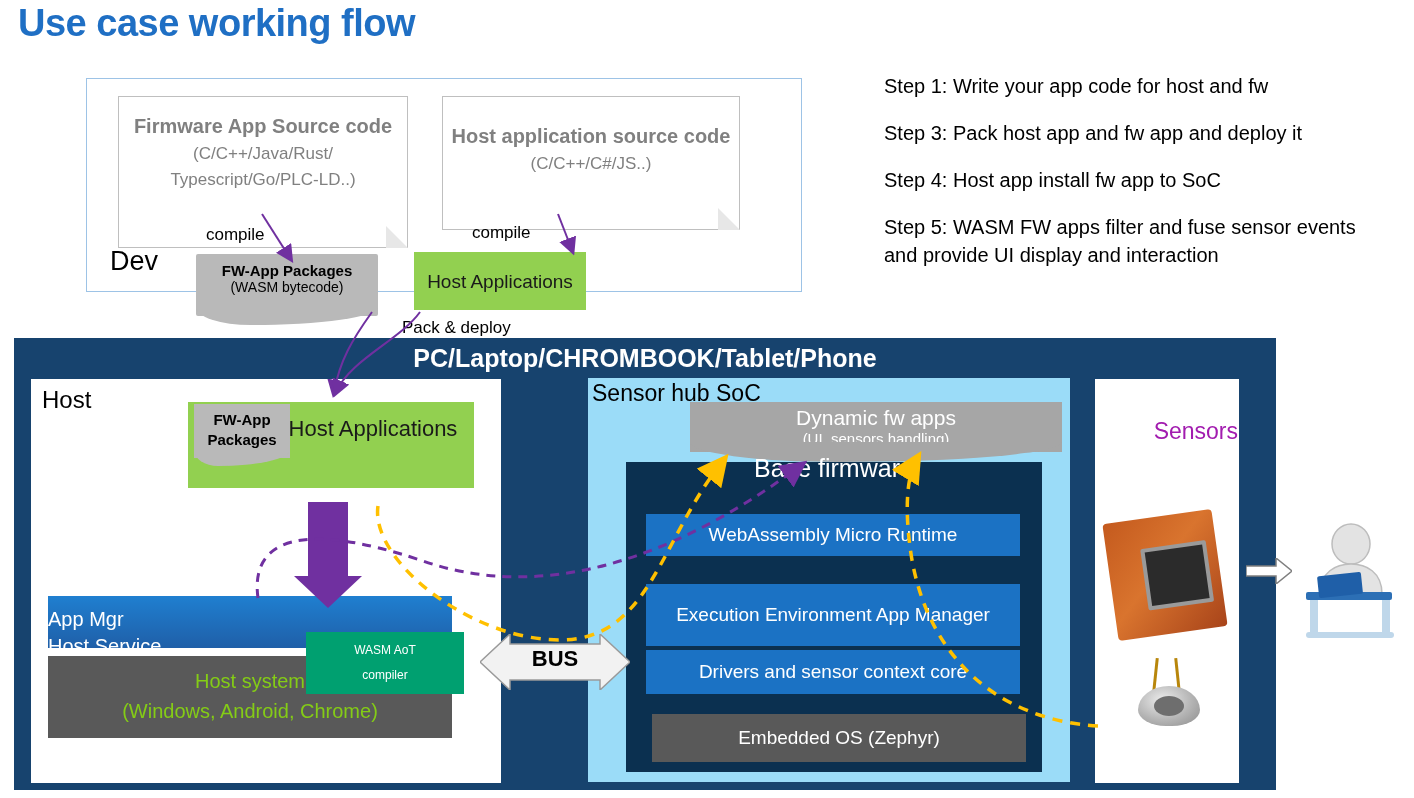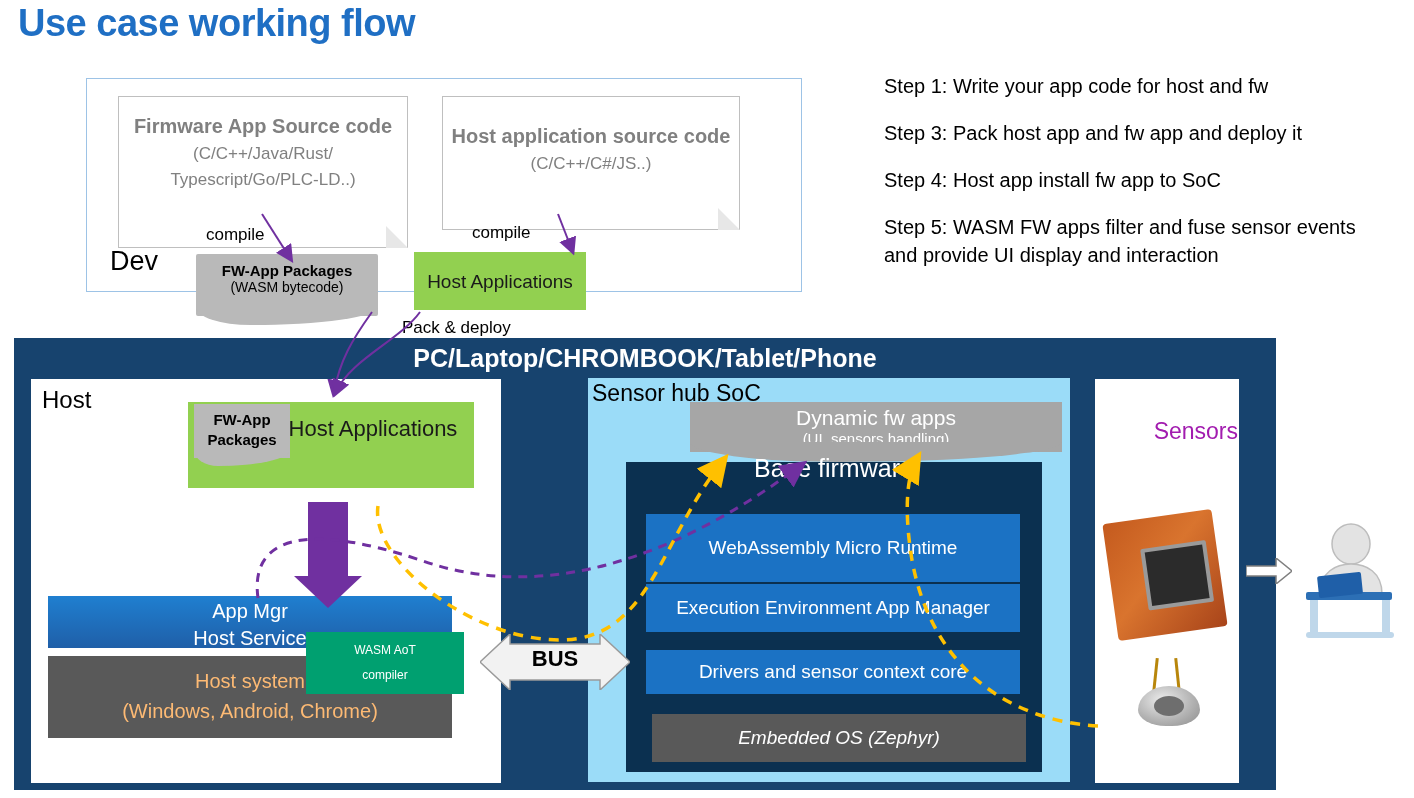--- a/index.html
+++ b/index.html
@@ -160,30 +160,29 @@
     background: #B9B9B9;
     border-radius: 0 0 75% 25% / 0 0 100% 100%;
   }
 
   #app-mgr {
     left: 48px; top: 596px;
     width: 404px; height: 52px;
     background: linear-gradient(180deg, #1F7FD0 0%, #1F5FA8 100%);
     color: #ffffff;
     font-size: 20px;
-    text-align: center;
     line-height: 27px;
-    padding-top: 2px;
+    padding-top: 10px;
     box-sizing: border-box;
   }
   #host-system {
     left: 48px; top: 656px;
     width: 404px; height: 82px;
     background: #595959;
-    color: #fdba74;
+    color: #84cc16;
     font-size: 20px;
     text-align: center;
     line-height: 30px;
     padding-top: 10px;
     box-sizing: border-box;
   }
   #wasm-aot {
     left: 306px; top: 632px;
     width: 158px; height: 62px;
     background: #00A070;
@@ -233,24 +232,24 @@
     color: #ffffff;
   }
   .fw-row {
     background: #1B72C4;
     color: #ffffff;
     text-align: center;
     font-size: 19px;
     display: flex; align-items: center; justify-content: center;
     line-height: 26px;
   }
-  #fw-row-1 { left: 646px; top: 514px; width: 374px; height: 68px; }
-  #fw-row-2 { left: 646px; top: 584px; width: 374px; height: 48px; }
+  #fw-row-1 { left: 646px; top: 514px; width: 374px; height: 42px; }
+  #fw-row-2 { left: 646px; top: 584px; width: 374px; height: 62px; }
   #fw-row-3 { left: 646px; top: 650px; width: 374px; height: 44px; }
-  #fw-row-4 { left: 652px; top: 714px; width: 374px; height: 48px; background: #595959; font-style: italic; }
+  #fw-row-4 { left: 652px; top: 714px; width: 374px; height: 48px; background: #595959; }
 
   
   #bus {
     left: 480px; top: 634px;
     width: 150px; height: 56px;
   }
   #bus-label {
     left: 480px; top: 646px;
     width: 150px;
     text-align: center;

